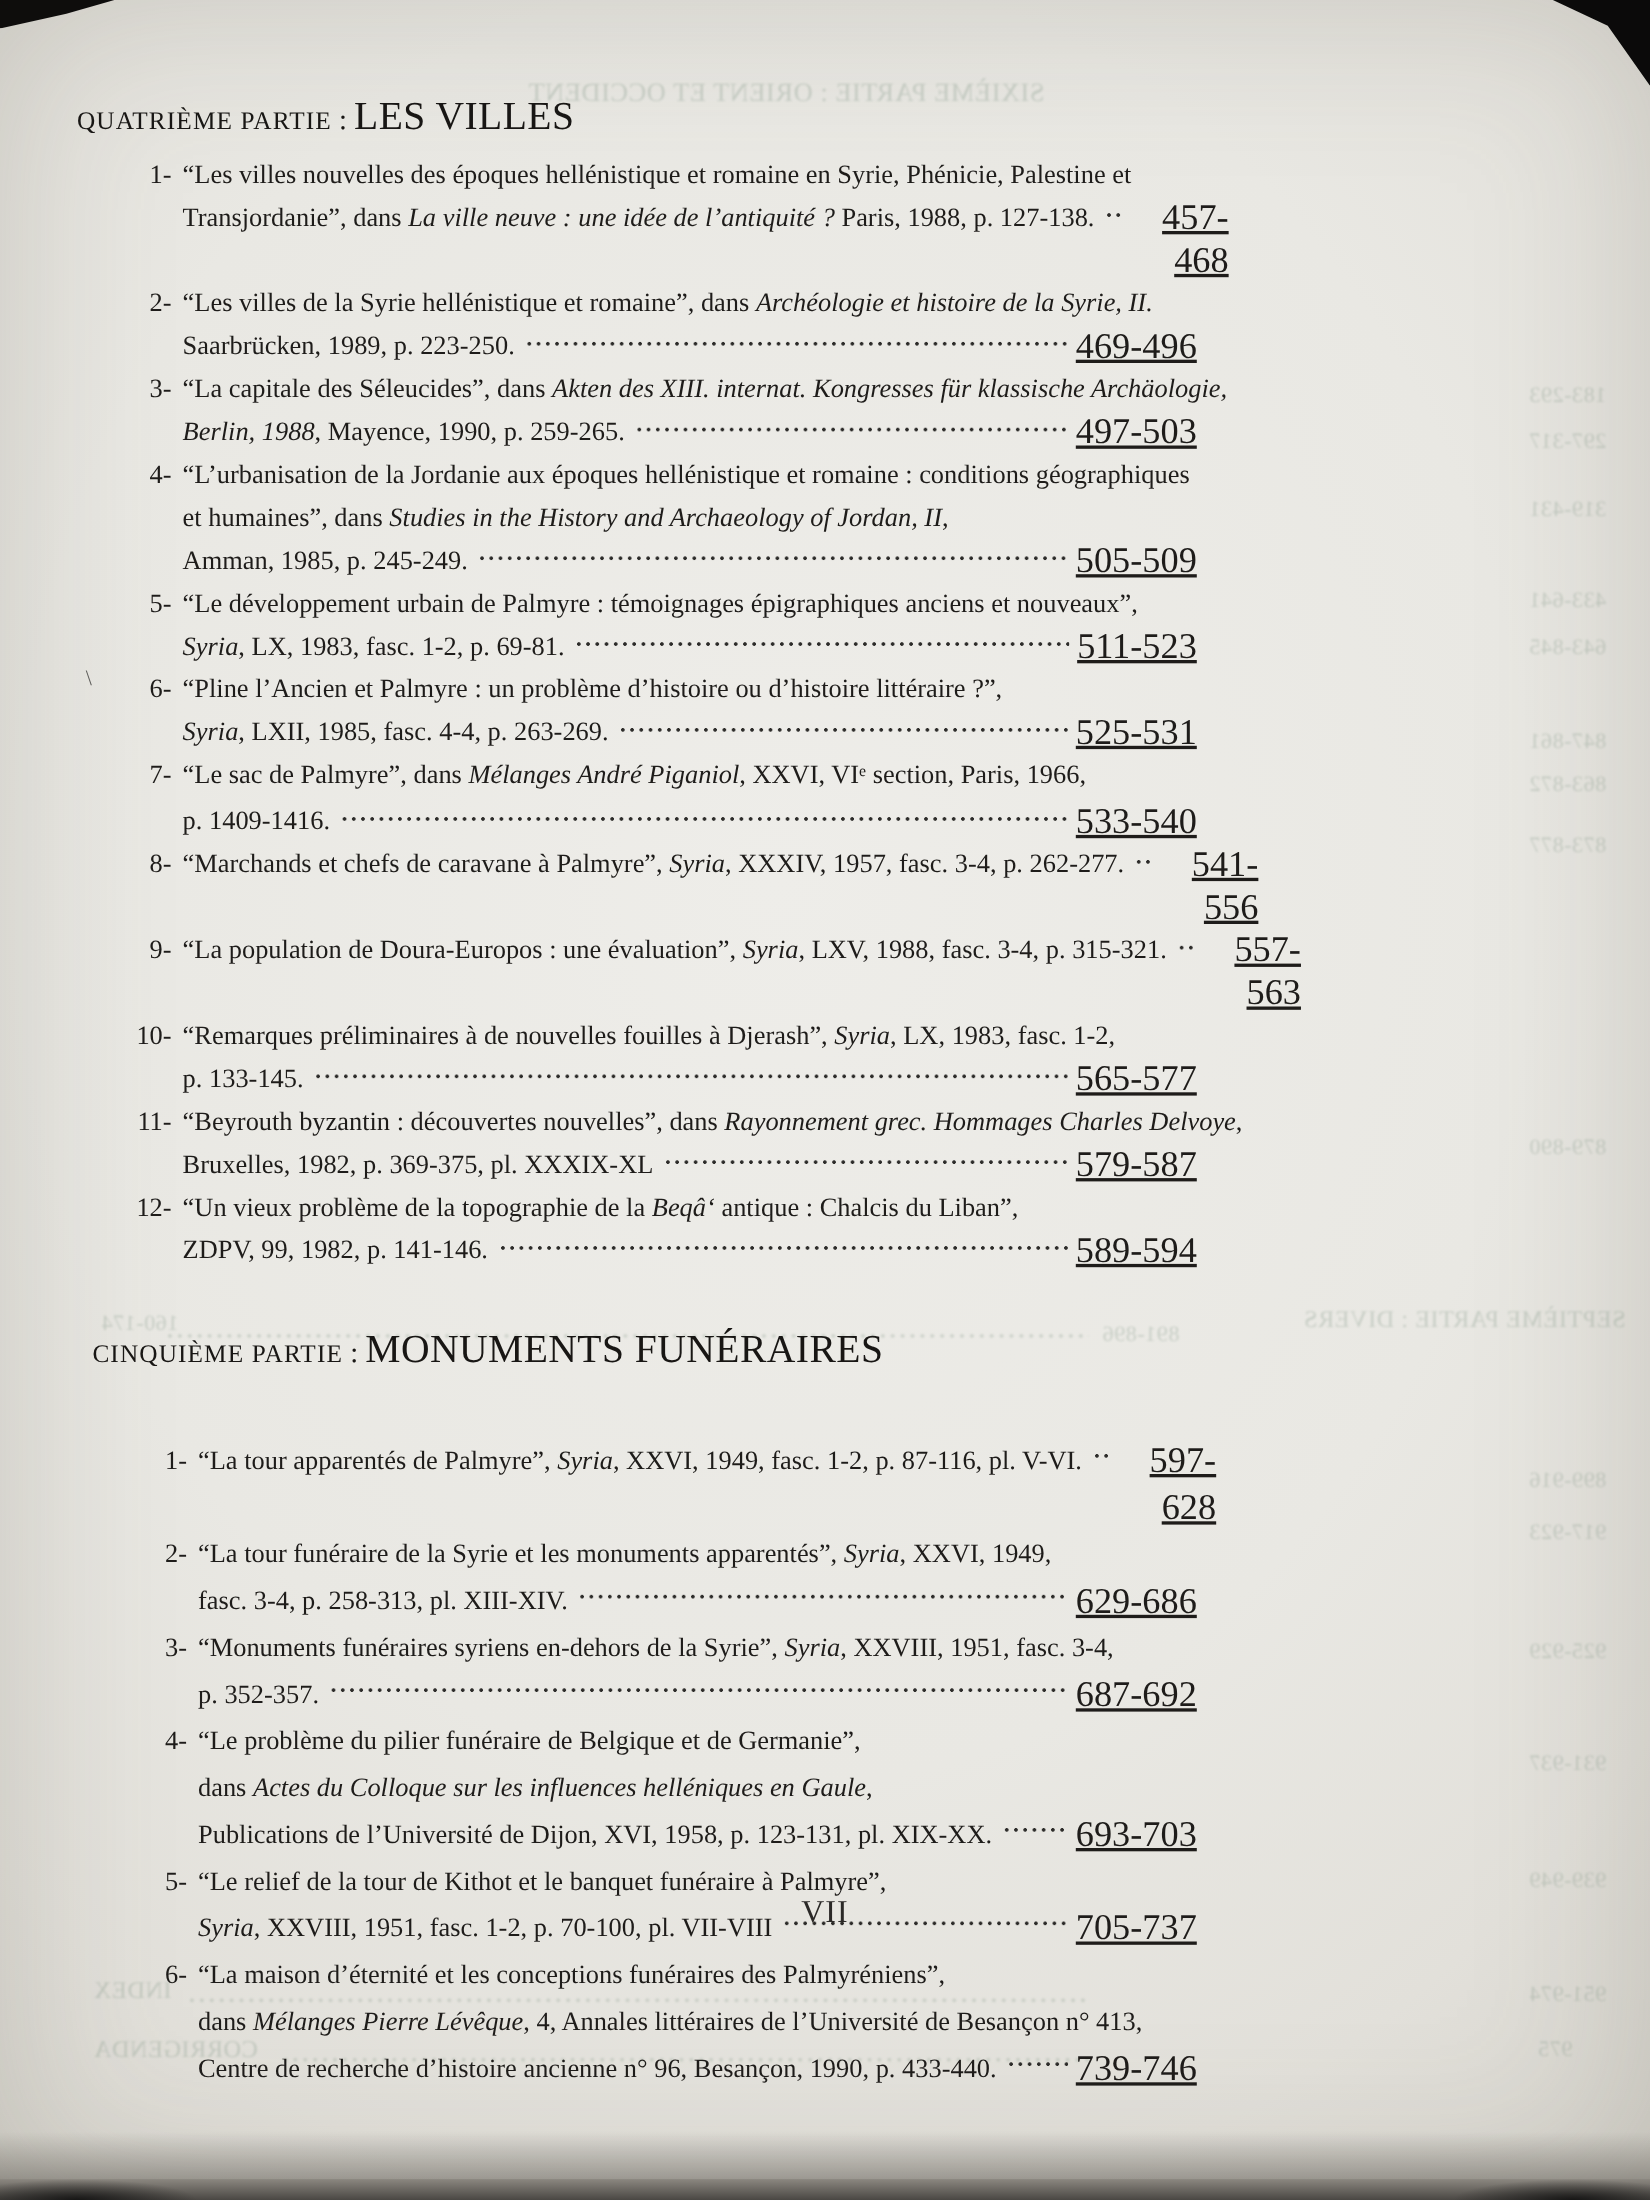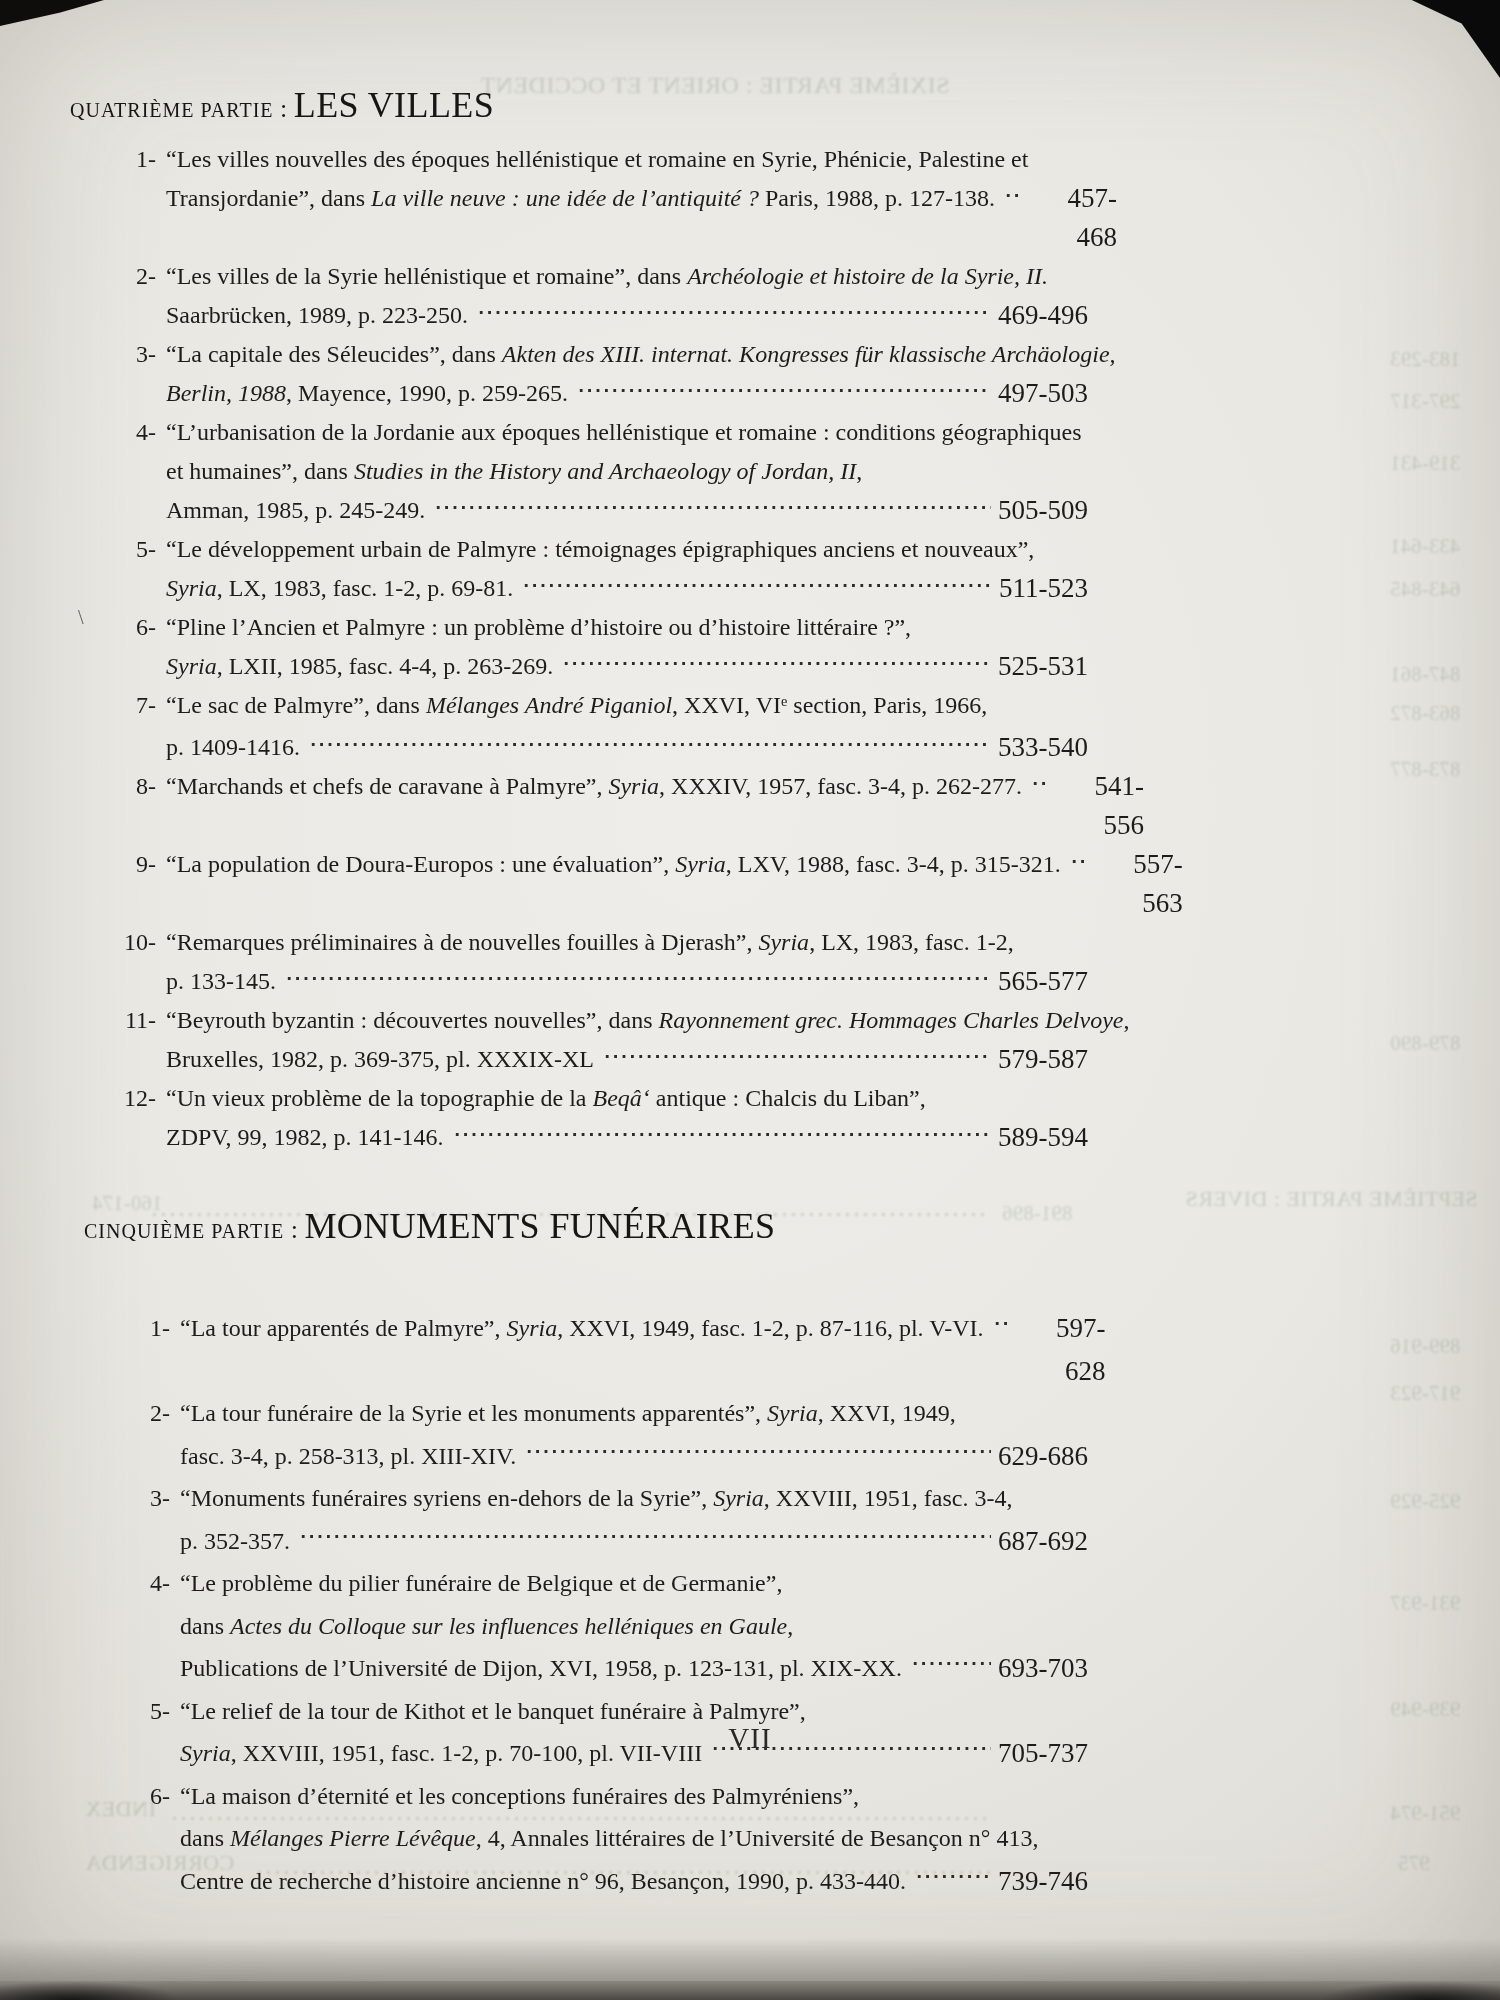--- a/index.html
+++ b/index.html
@@ -36,37 +36,37 @@
     filter:blur(1.1px);letter-spacing:.5px;}
   .bleed.mir{transform:scaleX(-1);}
   .bdots{position:absolute;height:5px;opacity:.26;filter:blur(.9px);
     background-image:radial-gradient(circle,#79907f 1.5px,rgba(0,0,0,0) 1.9px);
     background-size:9px 5px;background-repeat:repeat-x;}
   .stray{position:absolute;color:#3a3a38;opacity:.8;}
 
   
   .content{position:absolute;left:70px;top:84px;width:1018px;z-index:3;color:#1e1c1a;}
   .sec-head{margin:0 0 14px 0;font-weight:400;color:#181614;}
-  .sec-head .part{font-size:20px;letter-spacing:1px;}
+  .sec-head .part{font-size:23px;letter-spacing:1px;}
   .sec-head .colon{font-size:26px;}
   .sec-head .title{font-size:36px;letter-spacing:.4px;}
   .sec2 .sec-head{margin:48px 0 60px 14px;}
   .entries{margin-left:30px;font-size:24px;line-height:39px;}
   .sec2 .entries{line-height:42.5px;padding-left:14px;}
   .line{position:relative;padding-left:66px;}
   .line.last{display:flex;align-items:flex-start;}
   .num{position:absolute;left:0;top:0;width:56px;text-align:right;}
   .txt{white-space:nowrap;}
   .it{font-style:italic;}
   .sup{font-size:.6em;position:relative;top:-.5em;}
   .dots{flex:1 1 auto;min-width:18px;height:1.02em;margin:0 7px 0 9px;
     background-image:radial-gradient(circle,#2c2b29 1.45px,rgba(0,0,0,0) 1.85px);
     background-size:8.4px 5px;background-repeat:repeat-x;
     background-position:left calc(100% - 5px);}
-  .pg{min-width:88px;text-align:right;font-size:27px;}
+  .pg{min-width:88px;text-align:right;font-size:33px;text-decoration:underline;}
 
   .footer{position:absolute;left:0;right:0;top:1722px;text-align:center;z-index:3;
     font-size:29px;letter-spacing:1px;color:#2b2927;}
 </style>
 </head>
 <body>
 
 <div class="page">
   <div class="bleed-layer">
       <span class="bleed mir" style="left: 480px; top: 72px; font-size: 24px;">SIXIÈME PARTIE : ORIENT ET OCCIDENT</span>

